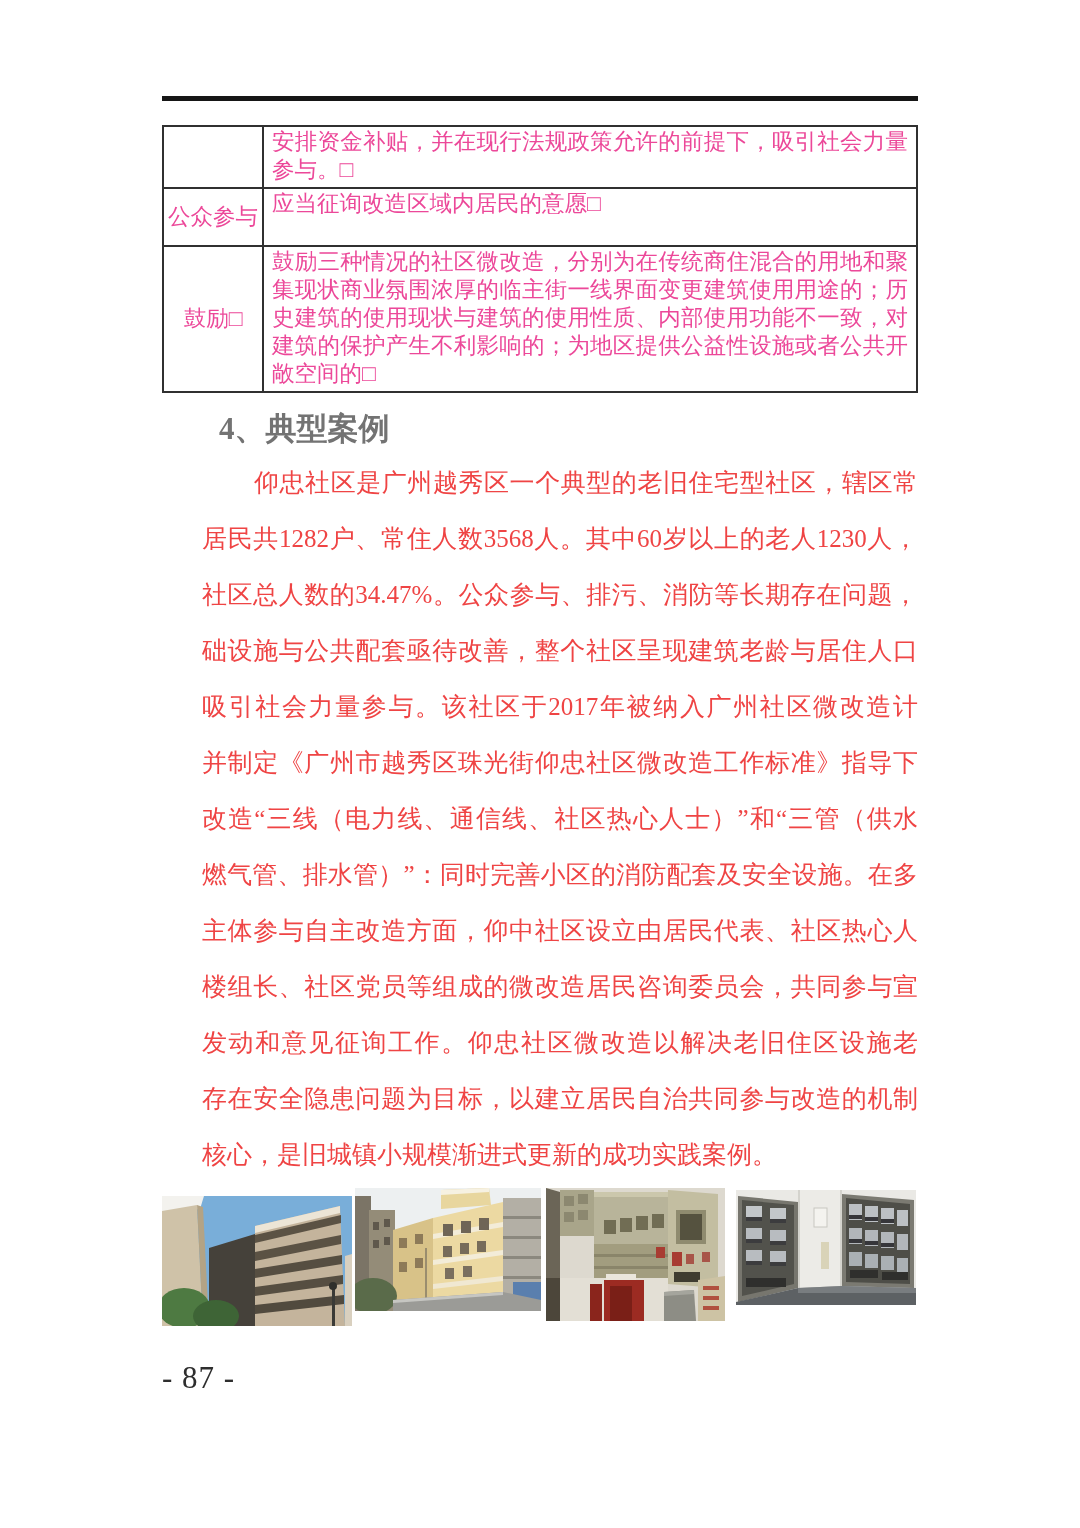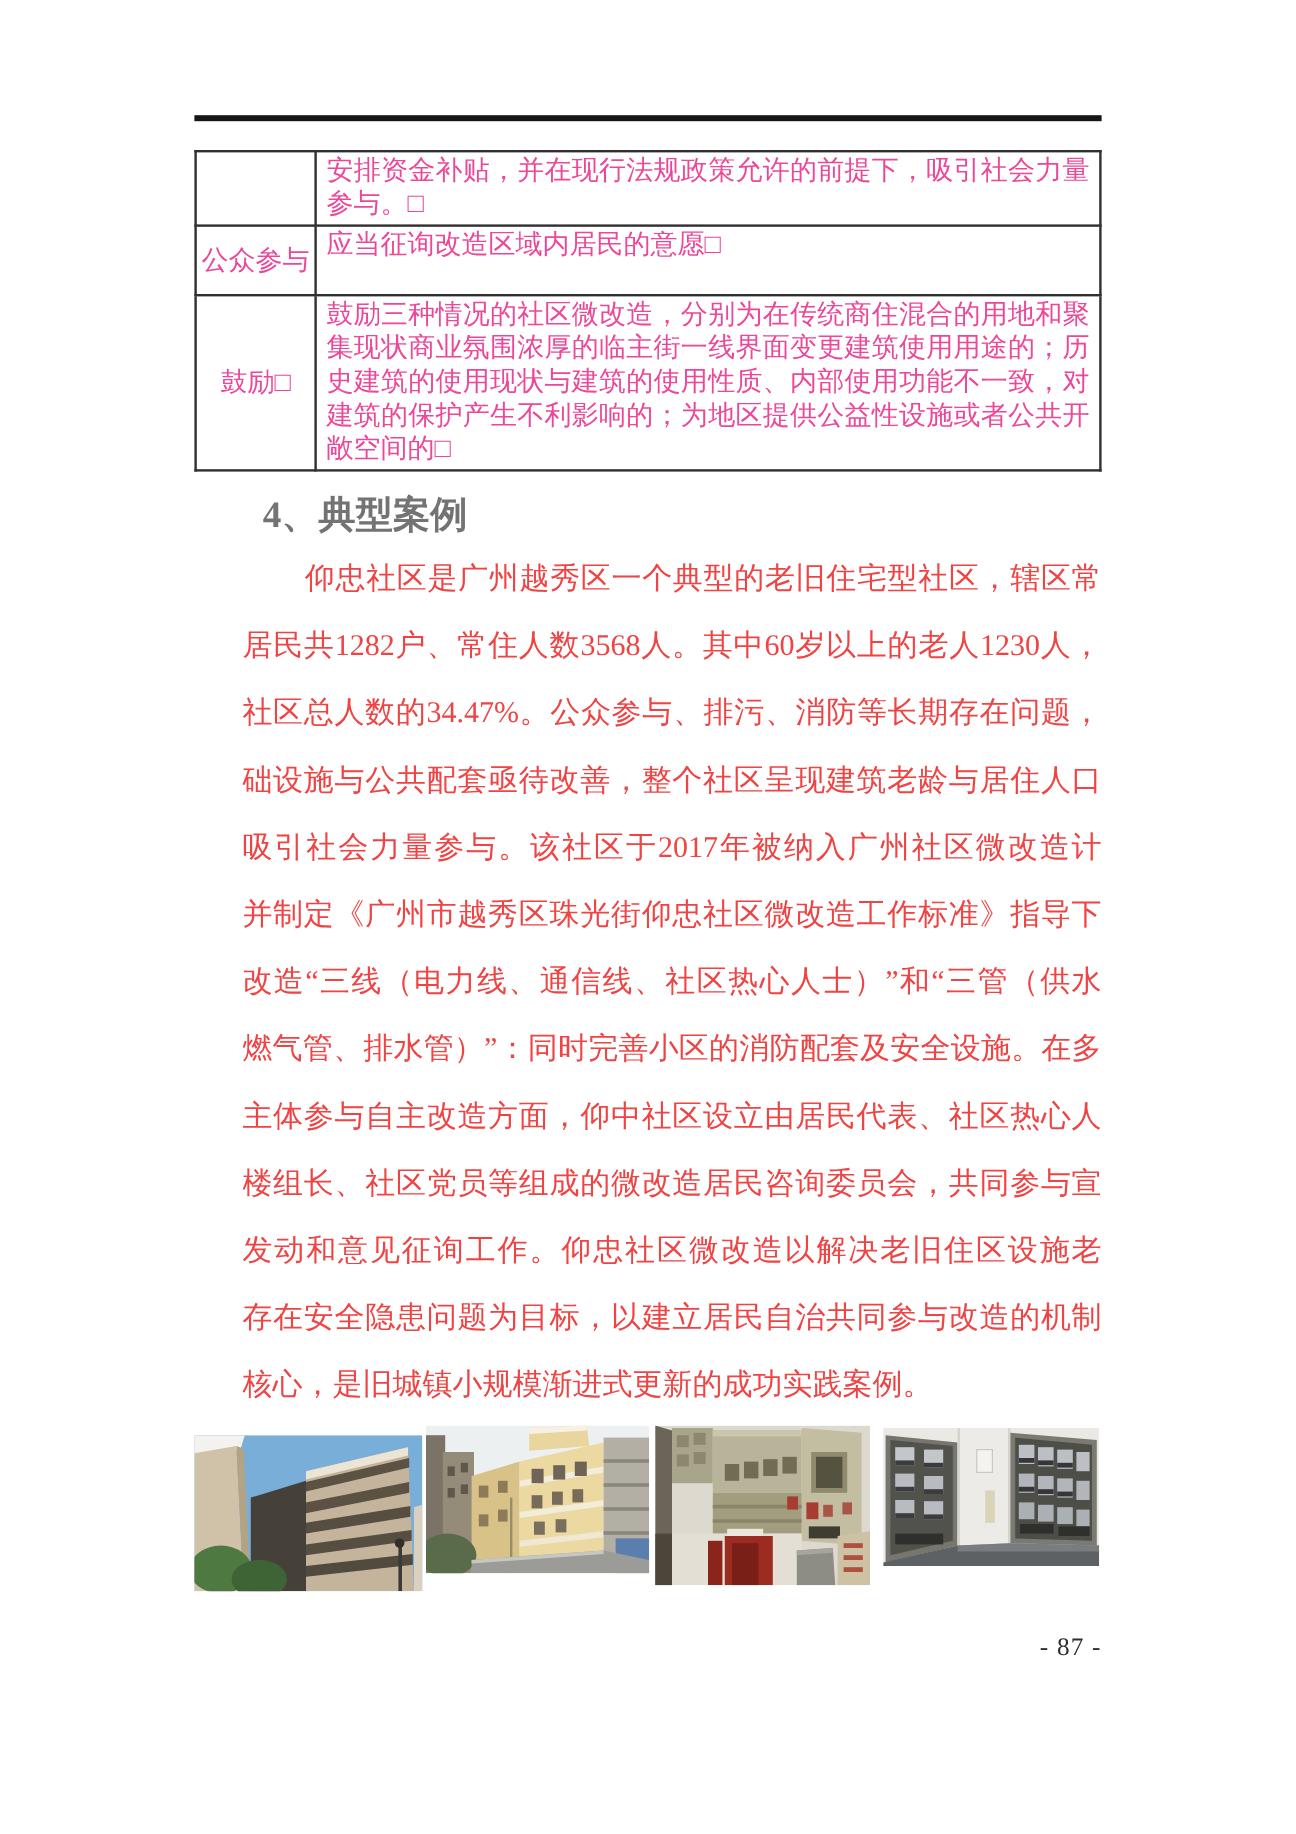--- a/index.html
+++ b/index.html
@@ -20,21 +20,21 @@
          text-align:justify;text-align-last:justify;overflow:hidden;margin-left:40px;}
   .pline.first{text-indent:52px;}
   .pline.last{text-align-last:left;}
   .photos{margin-top:5px;display:flex;align-items:flex-start;}
   .photo{display:block;flex:none;}
   .photo svg{display:block;}
   .ph1{margin-top:8px;margin-right:3px;}
   .ph2{margin-top:0;margin-right:5px;}
   .ph3{margin-top:0;margin-right:11px;}
   .ph4{margin-top:2px;}
-  .pageno{margin-top:34px;text-align:right;font-size:21px;color:#2e2e2e;letter-spacing:1px;}
+  .pageno{margin-top:34px;text-align:left;font-size:31px;color:#2e2e2e;letter-spacing:1px;}
 </style>
 </head>
 <body>
 
 <div class="page">
   <div class="content">
 
     <div class="top-rule"></div>
 
     <table class="doc">

